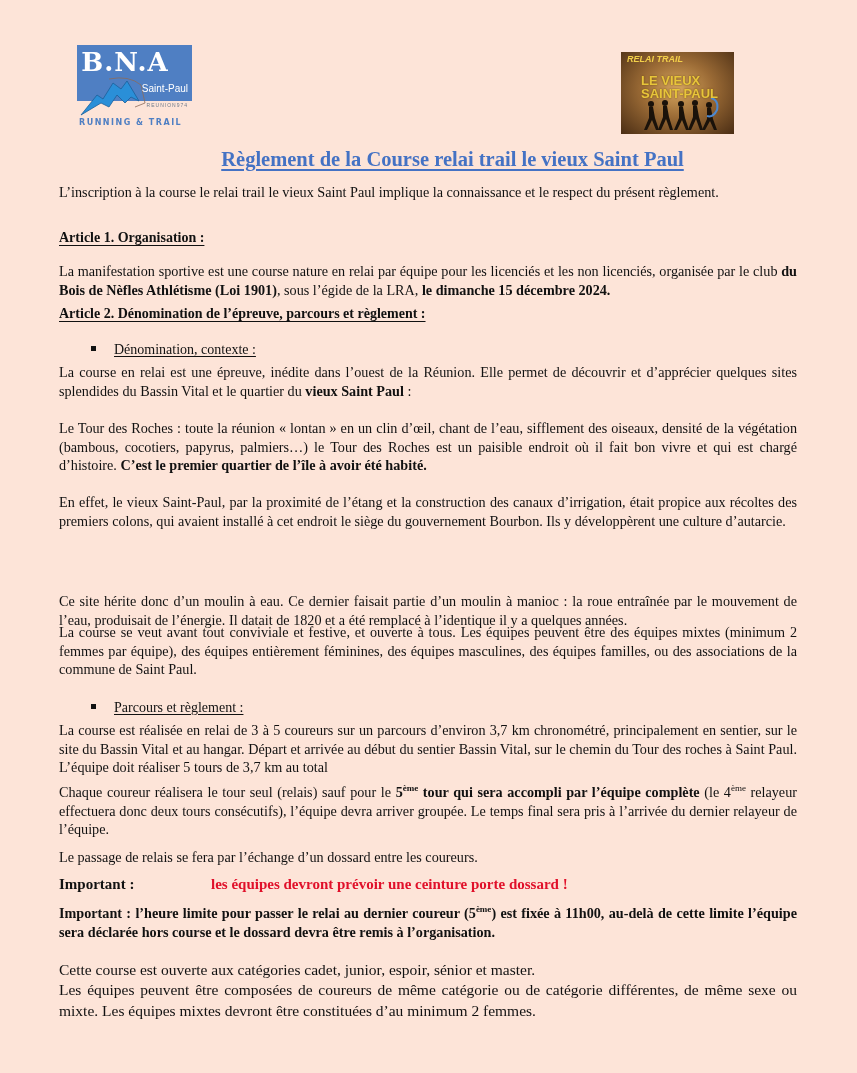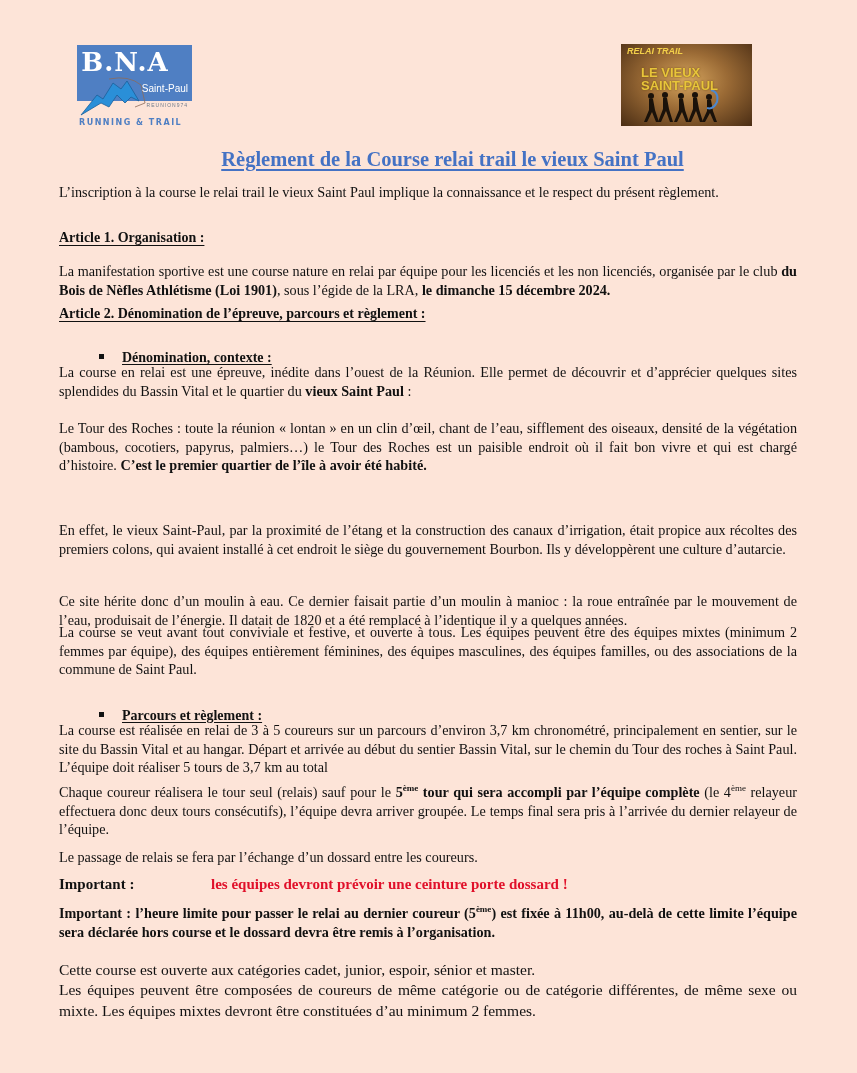--- a/index.html
+++ b/index.html
@@ -28,21 +28,21 @@
   .bna-region {
     position: absolute; right: 4px; top: 57px; color: #6c7a8a;
     font-family: "Liberation Sans", sans-serif; font-size: 5px; letter-spacing: 1px;
   }
   .bna-mountain { position: absolute; left: 2px; top: 30px; }
   .bna-tag {
     position: absolute; left: 2px; top: 73px; color: #4f7fc3;
     font-family: "DejaVu Sans", sans-serif; font-weight: bold; font-size: 8px; letter-spacing: 1.5px;
   }
   .logo-relai {
-    position: absolute; left: 621px; top: 44px; width: 131px; height: 82px;
+    position: absolute; left: 621px; top: 52px; width: 113px; height: 82px;
     background: radial-gradient(ellipse at 50% 45%, #d6a55e 0%, #9a6a35 45%, #4a2d14 100%);
     overflow: hidden;
   }
   .relai-top {
     position: absolute; left: 6px; top: 2px; color: #f3d04a; font-style: italic; font-weight: bold;
     font-family: "Liberation Sans", sans-serif; font-size: 9px;
   }
   .relai-main {
     position: absolute; left: 20px; top: 22px; color: #e8c53a; font-weight: bold;
     font-family: "Liberation Sans", sans-serif; font-size: 13px; line-height: 13px; text-align: left;
@@ -57,21 +57,21 @@
   .p {
     position: absolute; left: 59px; width: 738px; margin: 0;
     font-size: 14.2px; line-height: 18.5px; text-align: justify;
   }
   .p.last-left { text-align-last: left; }
   h2.article {
     position: absolute; left: 59px; margin: 0; font-size: 14px; font-weight: bold;
     text-decoration: underline; text-underline-offset: 3px;
   }
   .subhead {
-    position: absolute; left: 87px; margin: 12px; font-size: 14px; font-weight: bold;
+    position: absolute; left: 87px; margin: 4px; font-size: 14px; font-weight: normal;
     text-decoration: underline; text-underline-offset: 2px;
   }
   .bullet {
     display: inline-block; width: 5px; height: 5px; background: #111; margin-right: 18px;
     vertical-align: middle; position: relative; top: -2px;
   }
   .red { color: #e0102a; font-weight: bold; }
   b { font-weight: bold; }
   sup { font-size: 9px; line-height: 0; vertical-align: super; }
   .imp-label { position: absolute; left: 59px; font-size: 15px; font-weight: bold; }
@@ -124,21 +124,21 @@
 <p class="p last-left" style="top:262px;"><span>La manifestation sportive est une course nature en relai par équipe pour les licenciés et les non licenciés, organisée par le club </span><b>du Bois de Nèfles Athlétisme (Loi 1901)</b><span>, sous l’égide de la LRA, </span><b>le dimanche 15 décembre 2024.</b></p>
 
 <h2 class="article" style="top:306px;">Article 2.  Dénomination de l’épreuve, parcours et règlement :</h2>
 
 <div class="subhead" style="top:338px;"><span class="bullet"></span><span>Dénomination, contexte :</span></div>
 
 <p class="p last-left" style="top:363px;"><span>La course en relai est une épreuve, inédite dans l’ouest de la Réunion. Elle permet de découvrir et d’apprécier quelques sites splendides du Bassin Vital et le quartier du </span><b>vieux Saint Paul</b><span> :</span></p>
 
 <p class="p last-left" style="top:419px;"><span>Le Tour des Roches : toute la réunion « lontan » en un clin d’œil, chant de l’eau, sifflement des oiseaux, densité de la végétation (bambous, cocotiers, papyrus, palmiers…) le Tour des Roches est un paisible endroit où il fait bon vivre et qui est chargé d’histoire. </span><b>C’est le premier quartier de l’île à avoir été habité.</b></p>
 
-<p class="p last-left" style="top:493px;margin-top:28px;">En effet, le vieux Saint-Paul, par la proximité de l’étang et la construction des canaux d’irrigation, était propice aux récoltes des premiers colons, qui avaient installé à cet endroit le siège du gouvernement Bourbon. Ils y développèrent une culture d’autarcie.</p>
+<p class="p last-left" style="top:493px;">En effet, le vieux Saint-Paul, par la proximité de l’étang et la construction des canaux d’irrigation, était propice aux récoltes des premiers colons, qui avaient installé à cet endroit le siège du gouvernement Bourbon. Ils y développèrent une culture d’autarcie.</p>
 
 <p class="p last-left" style="top:592px;">Ce site hérite donc d’un moulin à eau. Ce dernier faisait partie d’un moulin à manioc : la roue entraînée par le mouvement de l’eau, produisait de l’énergie. Il datait de 1820 et a été remplacé à l’identique il y a quelques années.</p>
 
 <p class="p last-left" style="top:623px;">La course se veut avant tout conviviale et festive, et ouverte à tous. Les équipes peuvent être des équipes mixtes (minimum 2 femmes par équipe), des équipes entièrement féminines, des équipes masculines, des équipes familles, ou des associations de la commune de Saint Paul.</p>
 
 <div class="subhead" style="top:696px;"><span class="bullet"></span><span>Parcours et règlement :</span></div>
 
 <p class="p last-left" style="top:721px;">La course est réalisée en relai de 3 à 5 coureurs sur un parcours d’environ 3,7 km chronométré, principalement en sentier, sur le site du Bassin Vital et au hangar. Départ et arrivée au début du sentier Bassin Vital, sur le chemin du Tour des roches à Saint Paul. L’équipe doit réaliser 5 tours de 3,7 km au total</p>
 
 <p class="p last-left" style="top:783px;"><span>Chaque coureur réalisera le tour seul (relais) sauf pour le </span><b><span>5</span><sup>ème</sup><span> tour qui sera accompli par l’équipe complète</span></b><span> (le 4</span><sup>ème</sup><span> relayeur effectuera donc deux tours consécutifs), l’équipe devra arriver groupée. Le temps final sera pris à l’arrivée du dernier relayeur de l’équipe.</span></p>

